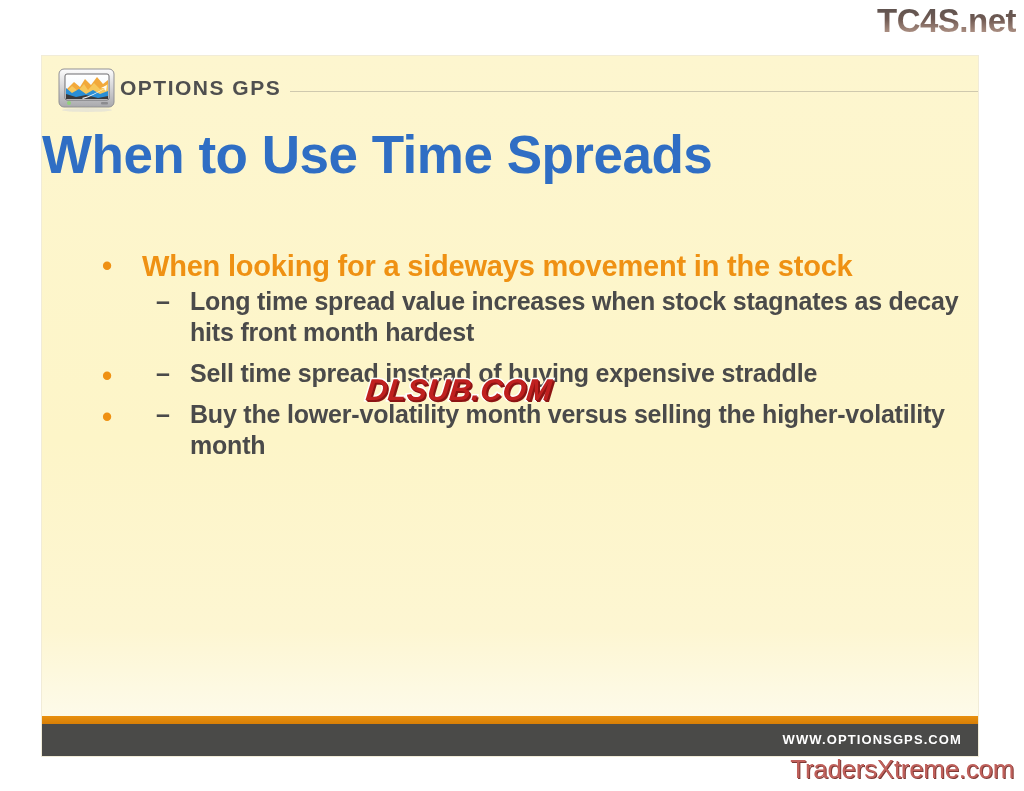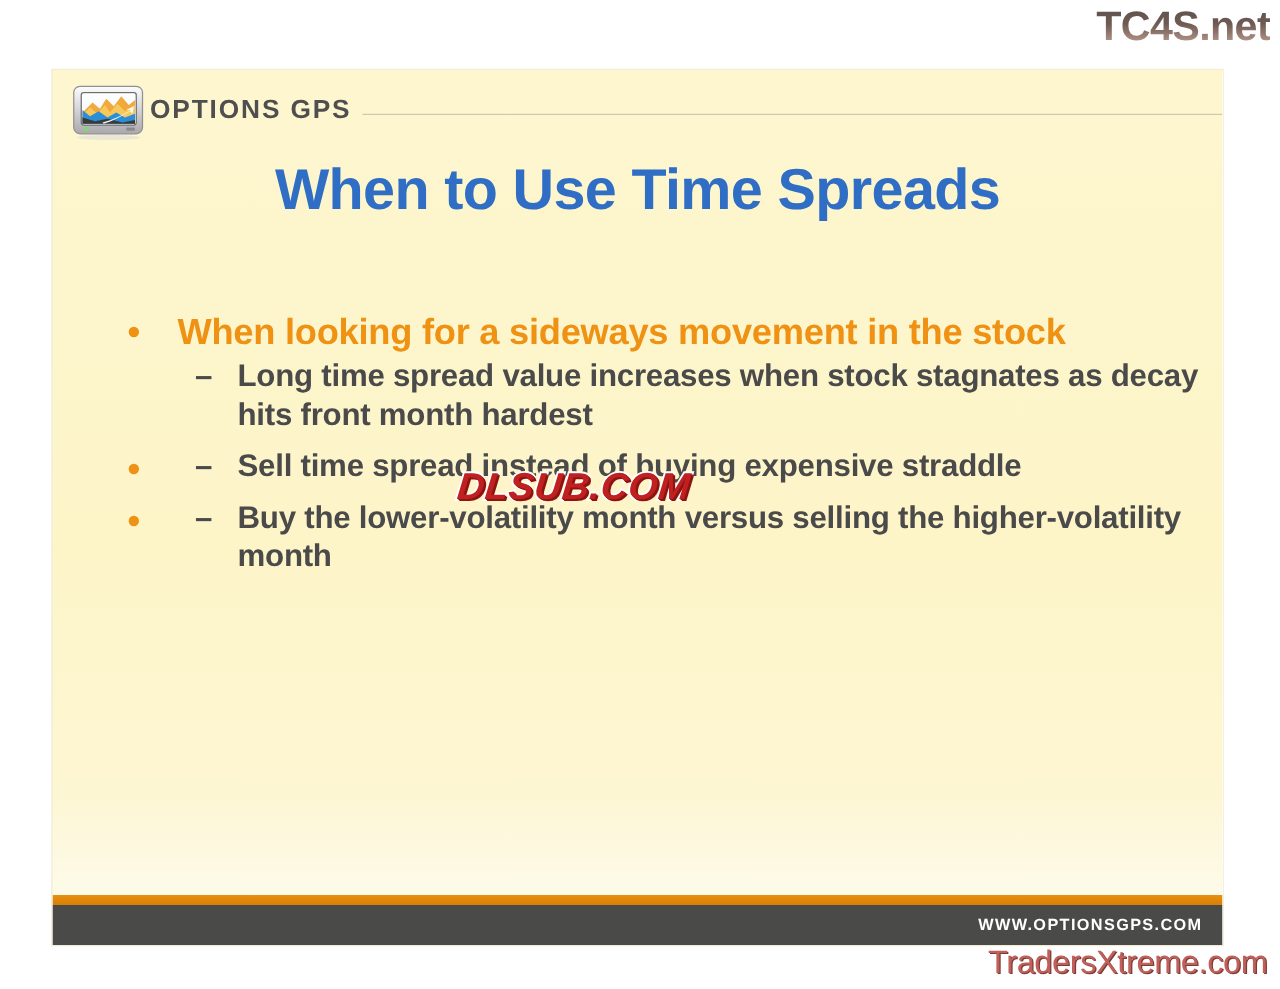--- a/index.html
+++ b/index.html
@@ -98,22 +98,21 @@
     height: 1px;
     background: #cfc9ae;
   }
 
   
   #slide-title {
     position: absolute;
     left: 0;
     top: 68px;
     width: 936px;
-    text-align: center;
-    font-size: 46px;
+    font-size: 53px;
     font-weight: bold;
     color: #2f6ec4;
     letter-spacing: -0.5px;
     white-space: nowrap;
   }
 
   
   #slide-body {
     position: absolute;
     left: 52px;

